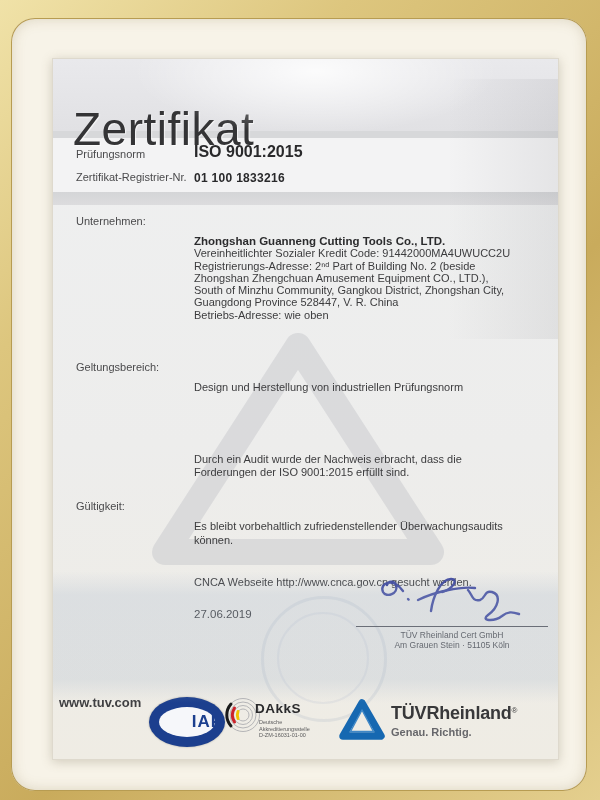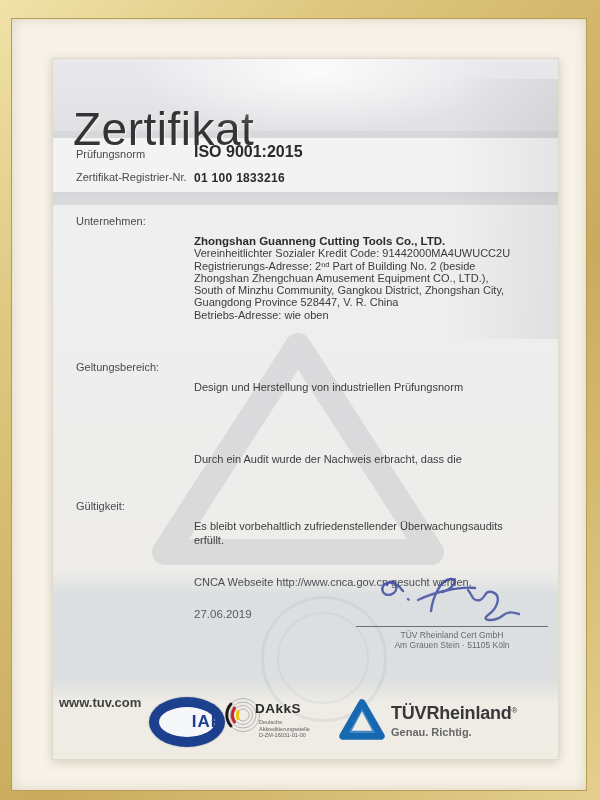--- a/index.html
+++ b/index.html
@@ -1,21 +1,21 @@
 <!DOCTYPE html>
 <html><head>
 <meta charset="utf-8">
 <style>
   html,body{margin:0;padding:0;}
   body{width:600px;height:800px;overflow:hidden;font-family:"Liberation Sans",sans-serif;}
   .photo{position:relative;width:600px;height:800px;
     background:linear-gradient(135deg,#f0e2a8 0%,#ddc67e 25%,#c9ab5c 60%,#e4cf8e 100%);}
   .mat{position:absolute;left:11px;top:18px;right:13px;bottom:9px;
     background:#f7f3e8;
-    box-shadow:inset 0 0 0 1px #b79c52, inset 0 0 14px rgba(140,120,70,.28);}
+    box-shadow:inset 0 0 0 1px #b79c52, inset 0 0 14px rgba(140,120,70,.28);border-radius:24px;}
   .paper{position:absolute;left:41px;top:40px;width:505px;height:700px;
     background:linear-gradient(180deg,#eff0f1 0%,#ededec 55%,#efece4 100%);
     border:1px solid #ded9cd;
     box-shadow:0 2px 10px rgba(110,100,75,.28);}
   .title-band{position:absolute;left:0;top:0;width:100%;height:72px;
     background:linear-gradient(180deg,#e9e9ec 0%,#e1e1e4 100%);}
   .strip{position:absolute;left:0;width:100%;background:#d7d8da;}
   .strip1{top:72px;height:7px;}
   .strip2{top:133px;height:13px;background:linear-gradient(180deg,#d4d5d7,#dcdcde);}
   .fields-bg{position:absolute;left:0;top:79px;width:100%;height:54px;background:#f3f3f4;}
@@ -98,26 +98,27 @@
         <div>South of Minzhu Community, Gangkou District, Zhongshan City,</div>
         <div>Guangdong Province 528447, V. R. China</div>
         <div>Betriebs-Adresse: wie oben</div>
       </div>
 
       <div class="lbl" style="top:302px">Geltungsbereich:</div>
       <div class="body-lines" style="top:302px">Design und Herstellung von industriellen Prüfungsnorm</div>
 
       <div class="body-lines" style="top:374px;line-height:13px">
         <div>Durch ein Audit wurde der Nachweis erbracht, dass die</div>
+        <div>Forderungen der ISO 9001:2015 erfüllt sind.</div>
       </div>
 
       <div class="lbl" style="top:441px">Gültigkeit:</div>
       <div class="body-lines" style="top:441px;line-height:13.5px">
         <div>Es bleibt vorbehaltlich zufriedenstellender Überwachungsaudits</div>
-        <div>erfüllt.</div>
+        <div>können.</div>
       </div>
 
       <div class="body-lines" style="top:497px;line-height:13.5px">
         <div>CNCA Webseite http://www.cnca.gov.cn gesucht werden.</div>
       </div>
 
       <div class="date">27.06.2019</div>
 
       <svg class="sig-svg" width="178" height="58" viewBox="0 0 178 58">
         <g fill="none" stroke="#323c9a" stroke-width="2.4" stroke-linecap="round" opacity="0.92">

